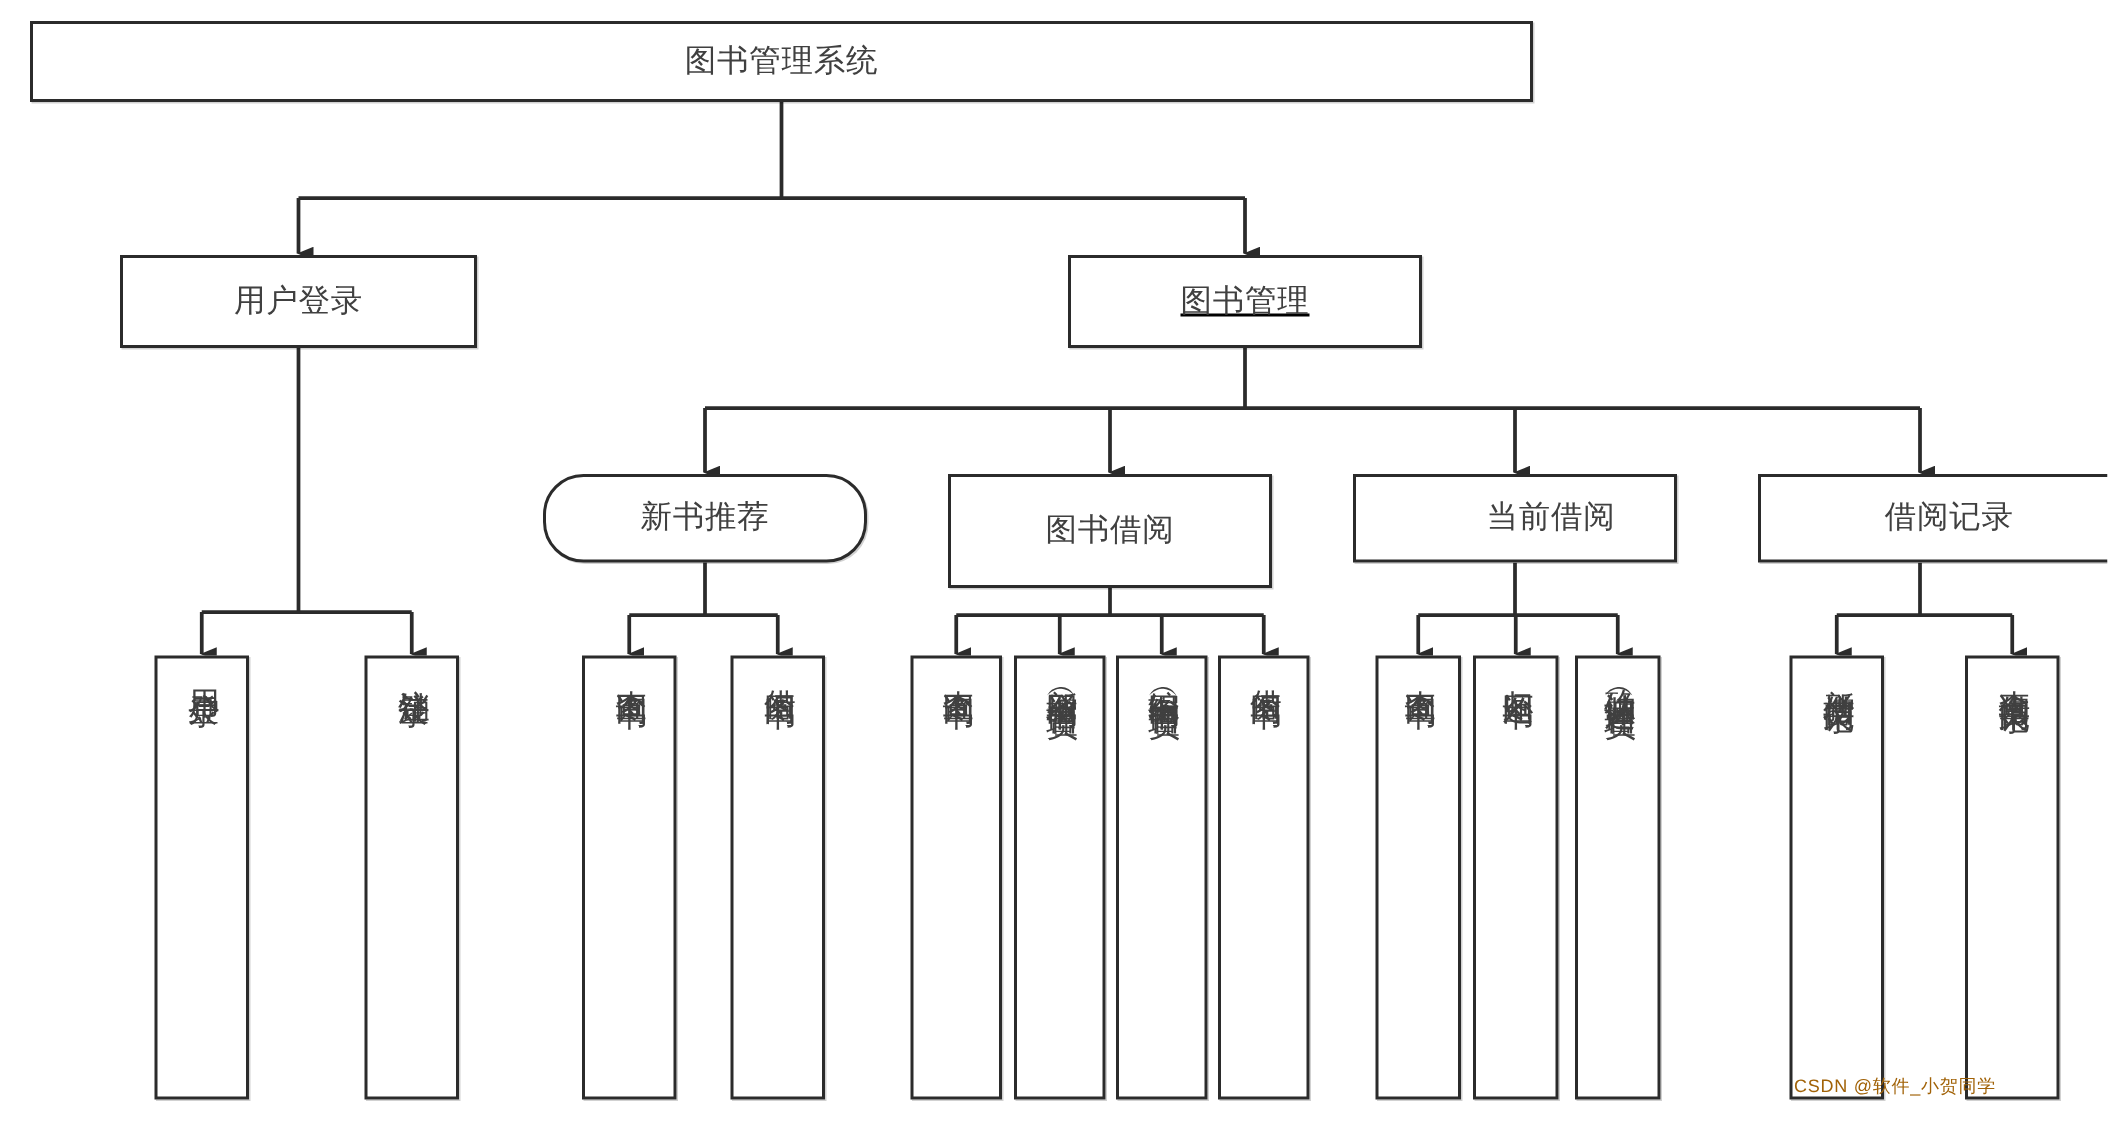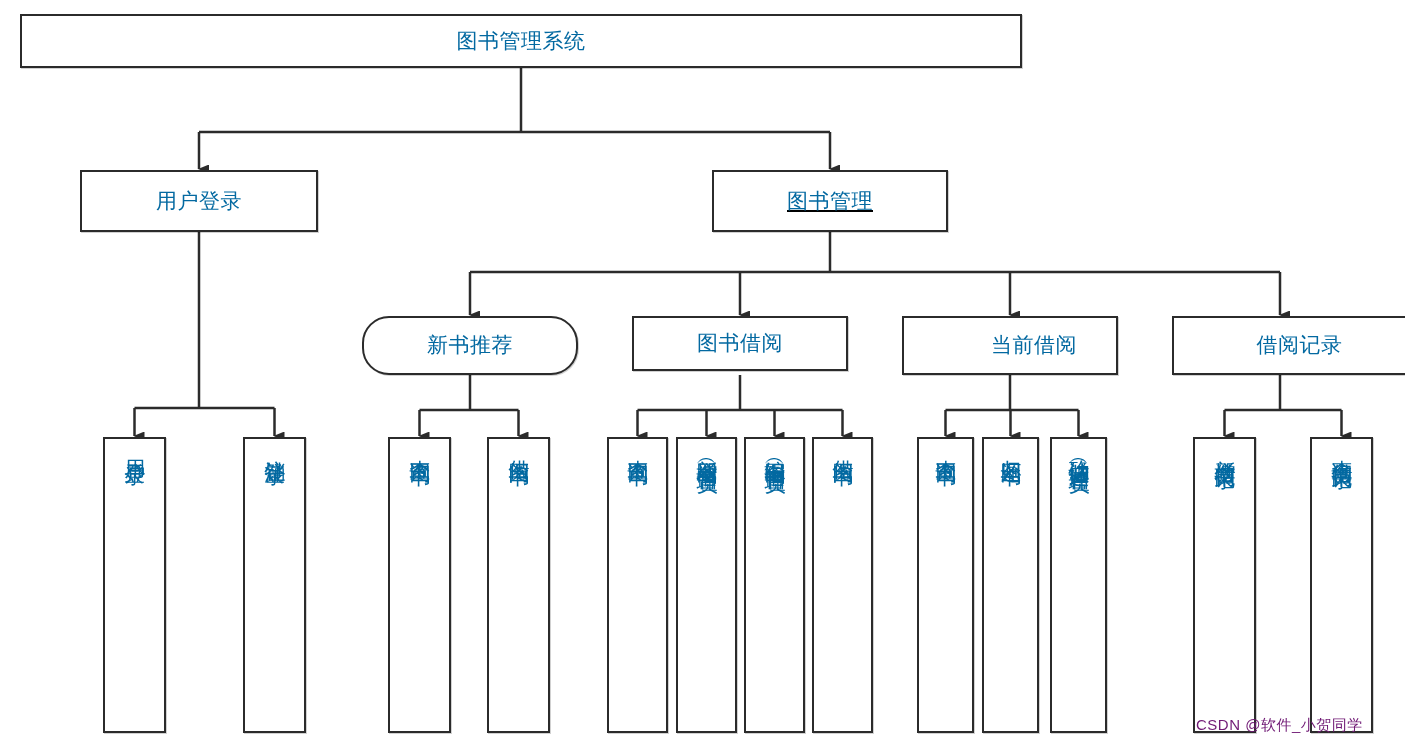--- a/index.html
+++ b/index.html
@@ -28,43 +28,43 @@
     position: absolute;
     box-sizing: border-box;
     background: #ffffff;
     border: 2px solid #2b2b2b;
     display: flex;
     align-items: center;
     justify-content: center;
     box-shadow: 1px 1px 0 rgba(0,0,0,0.18);
   }
   .node-label {
-    color: #0369a1;
+    color: #404040;
     font-size: 21px;
     line-height: 1.15;
     letter-spacing: 0.5px;
     white-space: nowrap;
     text-align: right;
   }
   .node-box.vertical {
     align-items: flex-start;
     padding-top: 4px;
   }
   .node-box.vertical .node-label {
     writing-mode: vertical-rl;
     text-orientation: upright;
     font-size: 21px;
     line-height: 1.28;
     letter-spacing: 2px;
     white-space: normal;
   }
   .watermark {
     position: absolute;
-    font-size: 15px;
-    color: #701a75;
+    font-size: 12px;
+    color: #a16207;
     white-space: nowrap;
     letter-spacing: 0.5px;
   }
 </style>
 </head>
 <body>
 
 <div id="diagram-root">
   <svg id="diagram-svg" viewBox="0 0 1405 747">
     <defs>
@@ -114,21 +114,21 @@
       </div>
       <div class="node-box" style="left: 80px; top: 170px; width: 238px; height: 62px;">
         <span class="node-label">用户登录</span>
       </div>
       <div class="node-box" style="left: 712px; top: 170px; width: 236px; height: 62px; text-decoration: underline;">
         <span class="node-label">图书管理</span>
       </div>
       <div class="node-box" style="left: 362px; top: 316px; width: 216px; height: 59px; border-radius: 27px;">
         <span class="node-label">新书推荐</span>
       </div>
-      <div class="node-box" style="left: 632px; top: 316px; width: 216px; height: 55px;">
+      <div class="node-box" style="left: 632px; top: 316px; width: 216px; height: 76px;">
         <span class="node-label">图书借阅</span>
       </div>
       <div class="node-box" style="left: 902px; top: 316px; width: 216px; height: 59px; padding-left: 48px;">
         <span class="node-label">当前借阅</span>
       </div>
       <div class="node-box" style="left: 1172px; top: 316px; width: 255px; height: 59px;">
         <span class="node-label">借阅记录</span>
       </div>
       <div class="node-box vertical" style="left: 103px; top: 437px; width: 63px; height: 296px;">
         <span class="node-label">用户登录</span>

